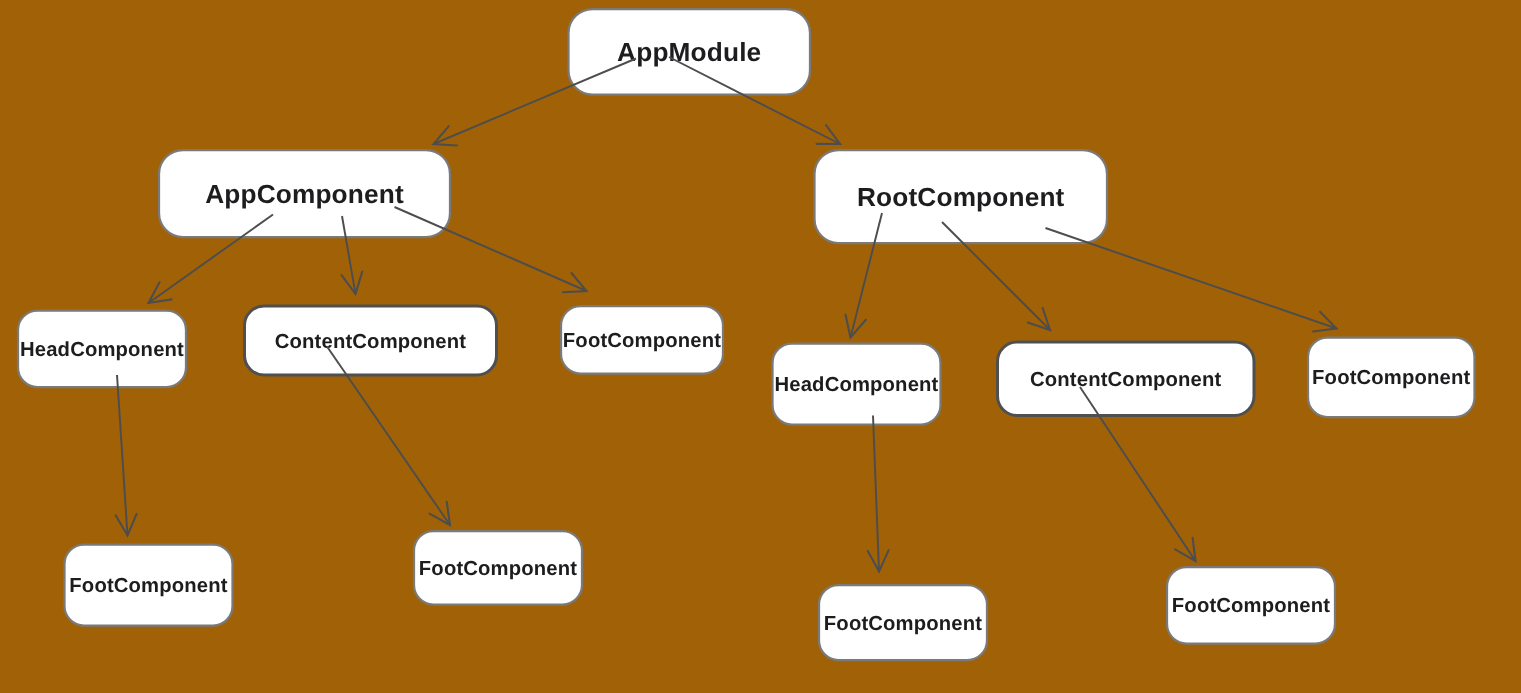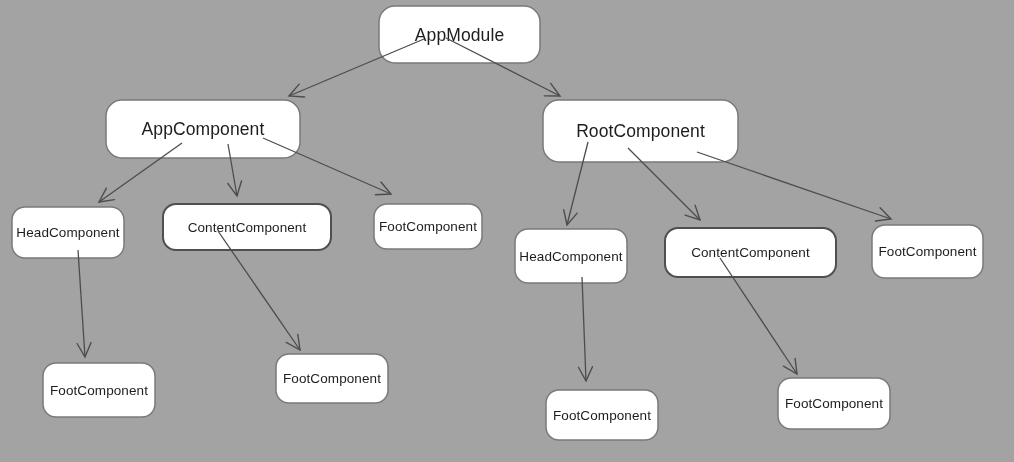--- a/index.html
+++ b/index.html
@@ -26,21 +26,21 @@
     text-anchor: middle;
     letter-spacing: 0.1px;
   }
   .edge-line {
     fill: none;
   }
 </style>
 </head>
 <body>
 
-<div id="diagram-wrap" style="background: #a3a3a3;">
+<div id="diagram-wrap" style="background: #a16207; font-weight: bold;">
   <svg id="diagram-svg" width="1014" height="462" viewBox="0 0 1014 462" xmlns="http://www.w3.org/2000/svg">
     <defs>
       <marker id="arrowhead" markerUnits="userSpaceOnUse" markerWidth="20" markerHeight="18" viewBox="0 0 20 18" refX="18" refY="9" orient="auto">
         <path d="M4,2 L18,9 L4,16" fill="none" stroke-width="1.4" stroke-linecap="round" stroke-linejoin="miter" stroke="#4d4d4d"></path>
       </marker>
     </defs>
     <g id="nodes-layer">
         <g>
           <rect class="node-rect" x="379" y="6" width="161" height="57" rx="16" ry="16" fill="#ffffff" stroke="#7a7a7a" stroke-width="1.5"></rect>
           <text class="node-label" x="459.5" y="40.625" font-size="17.5" fill="#1d1d1f">AppModule</text>

